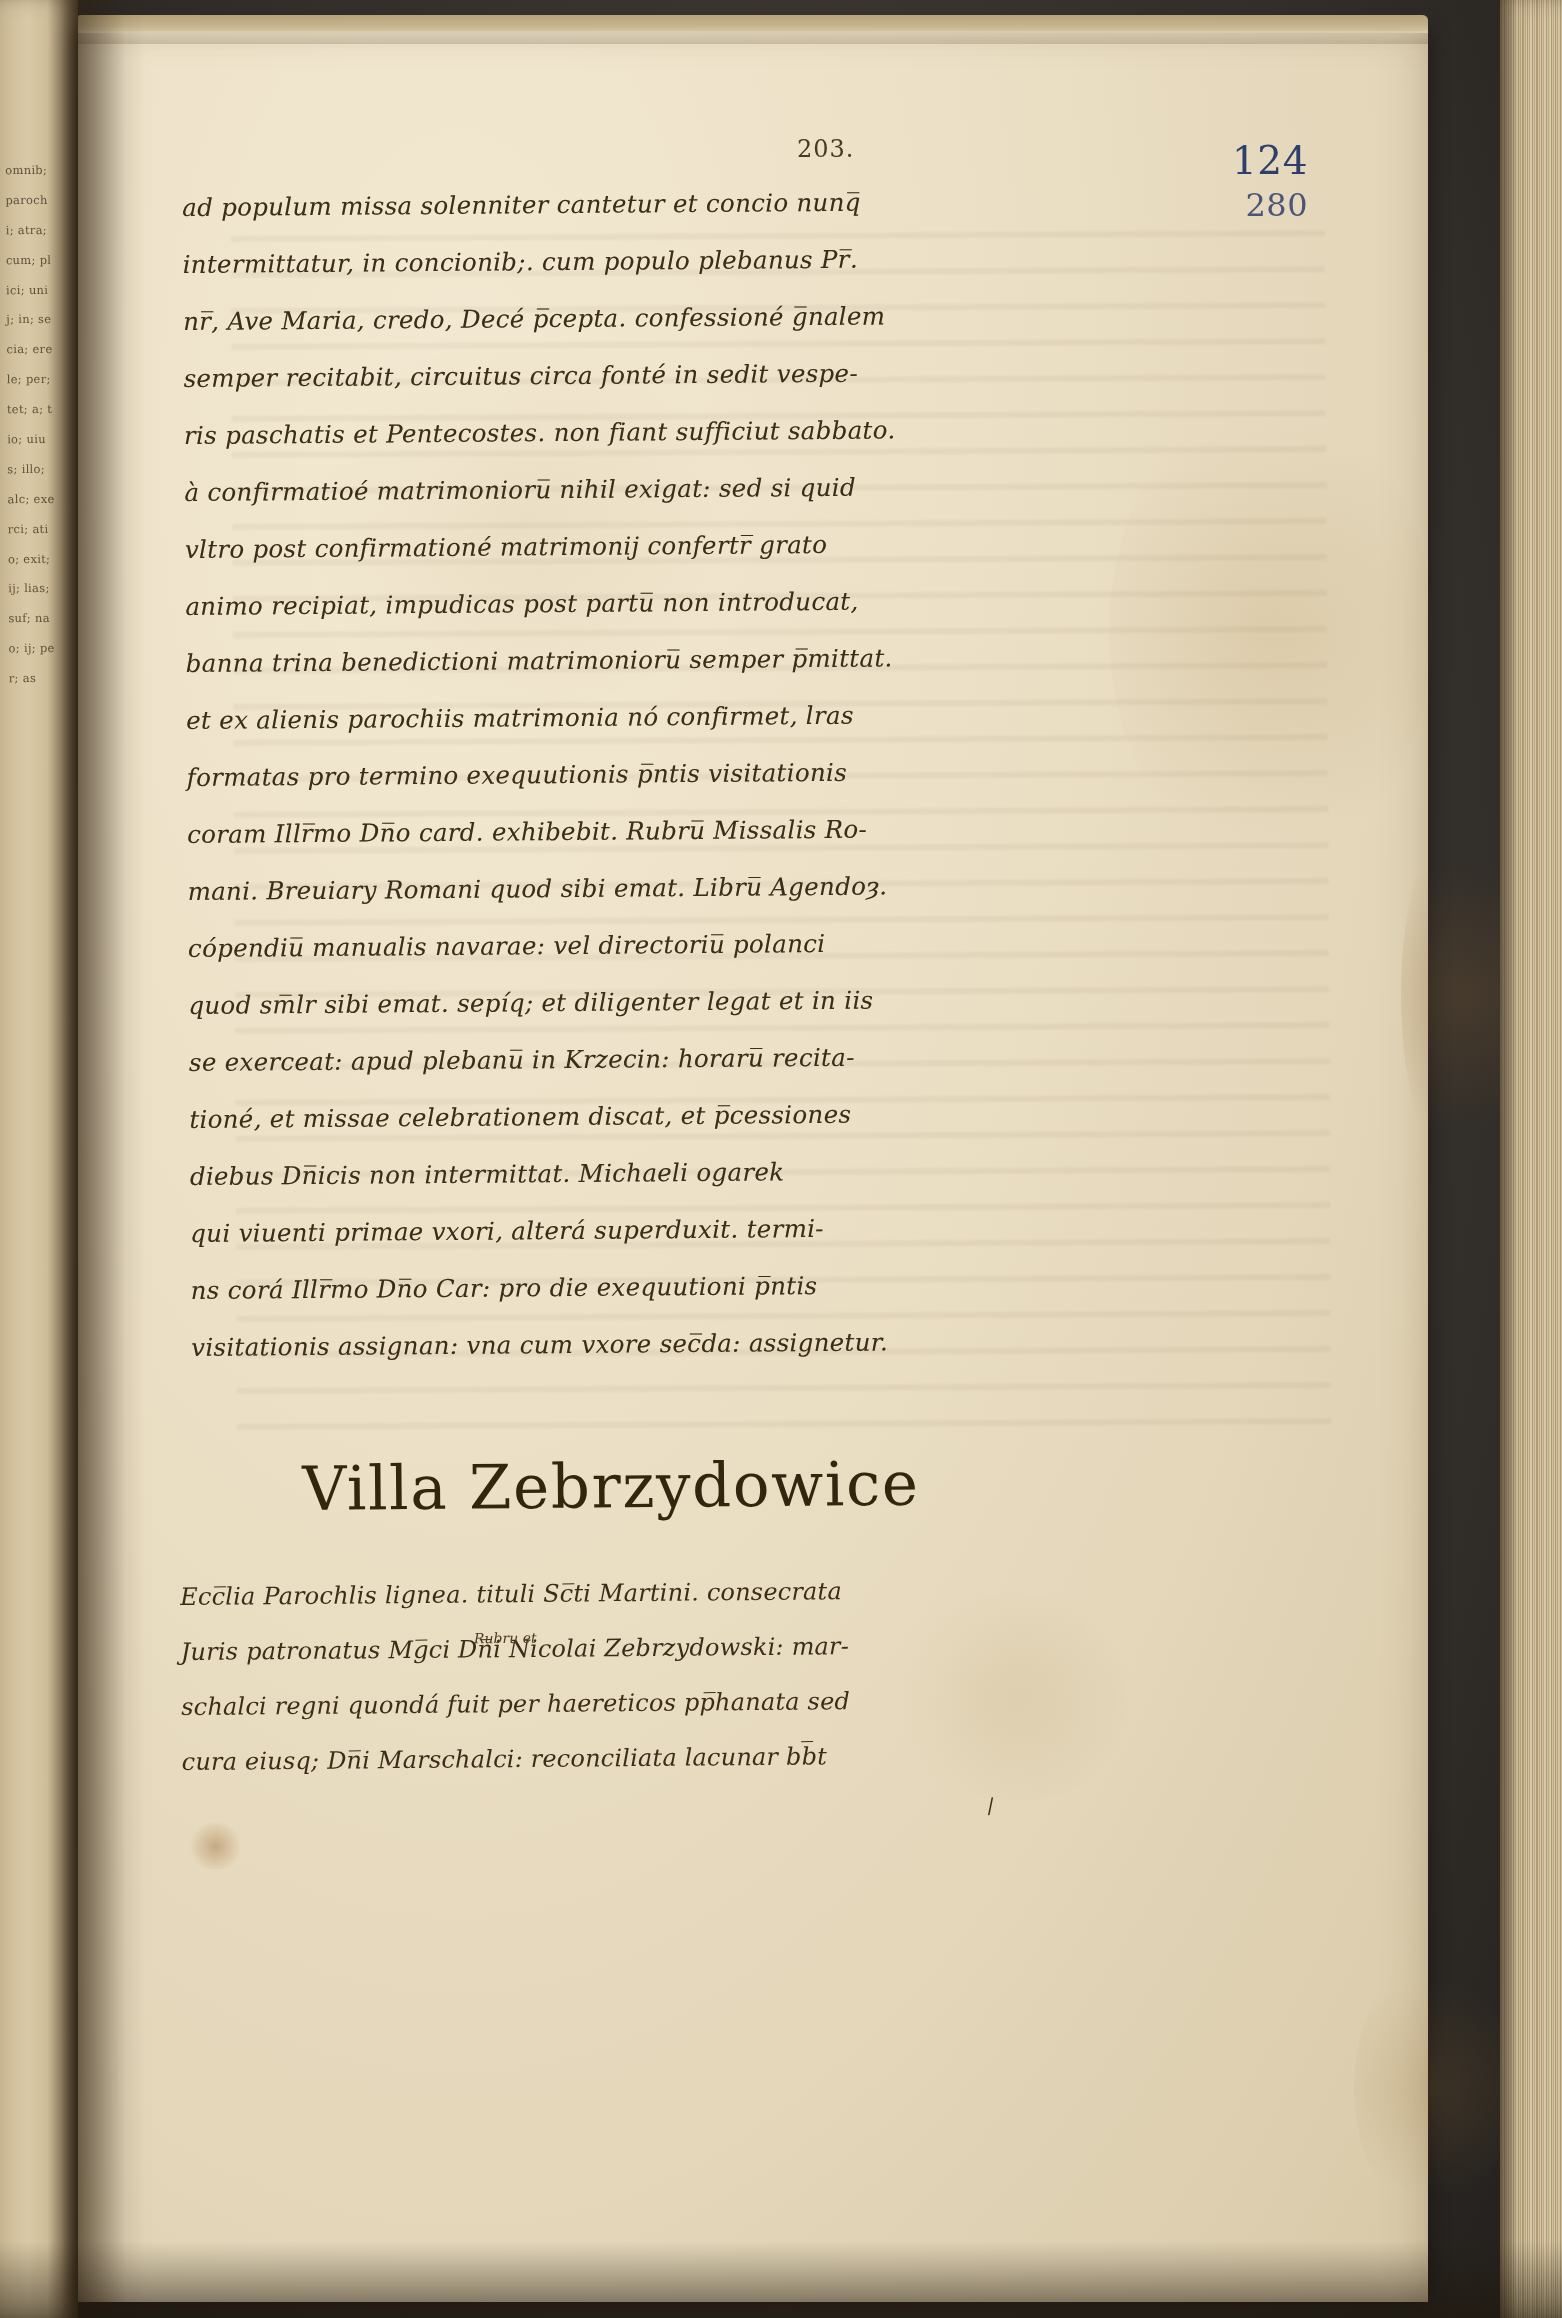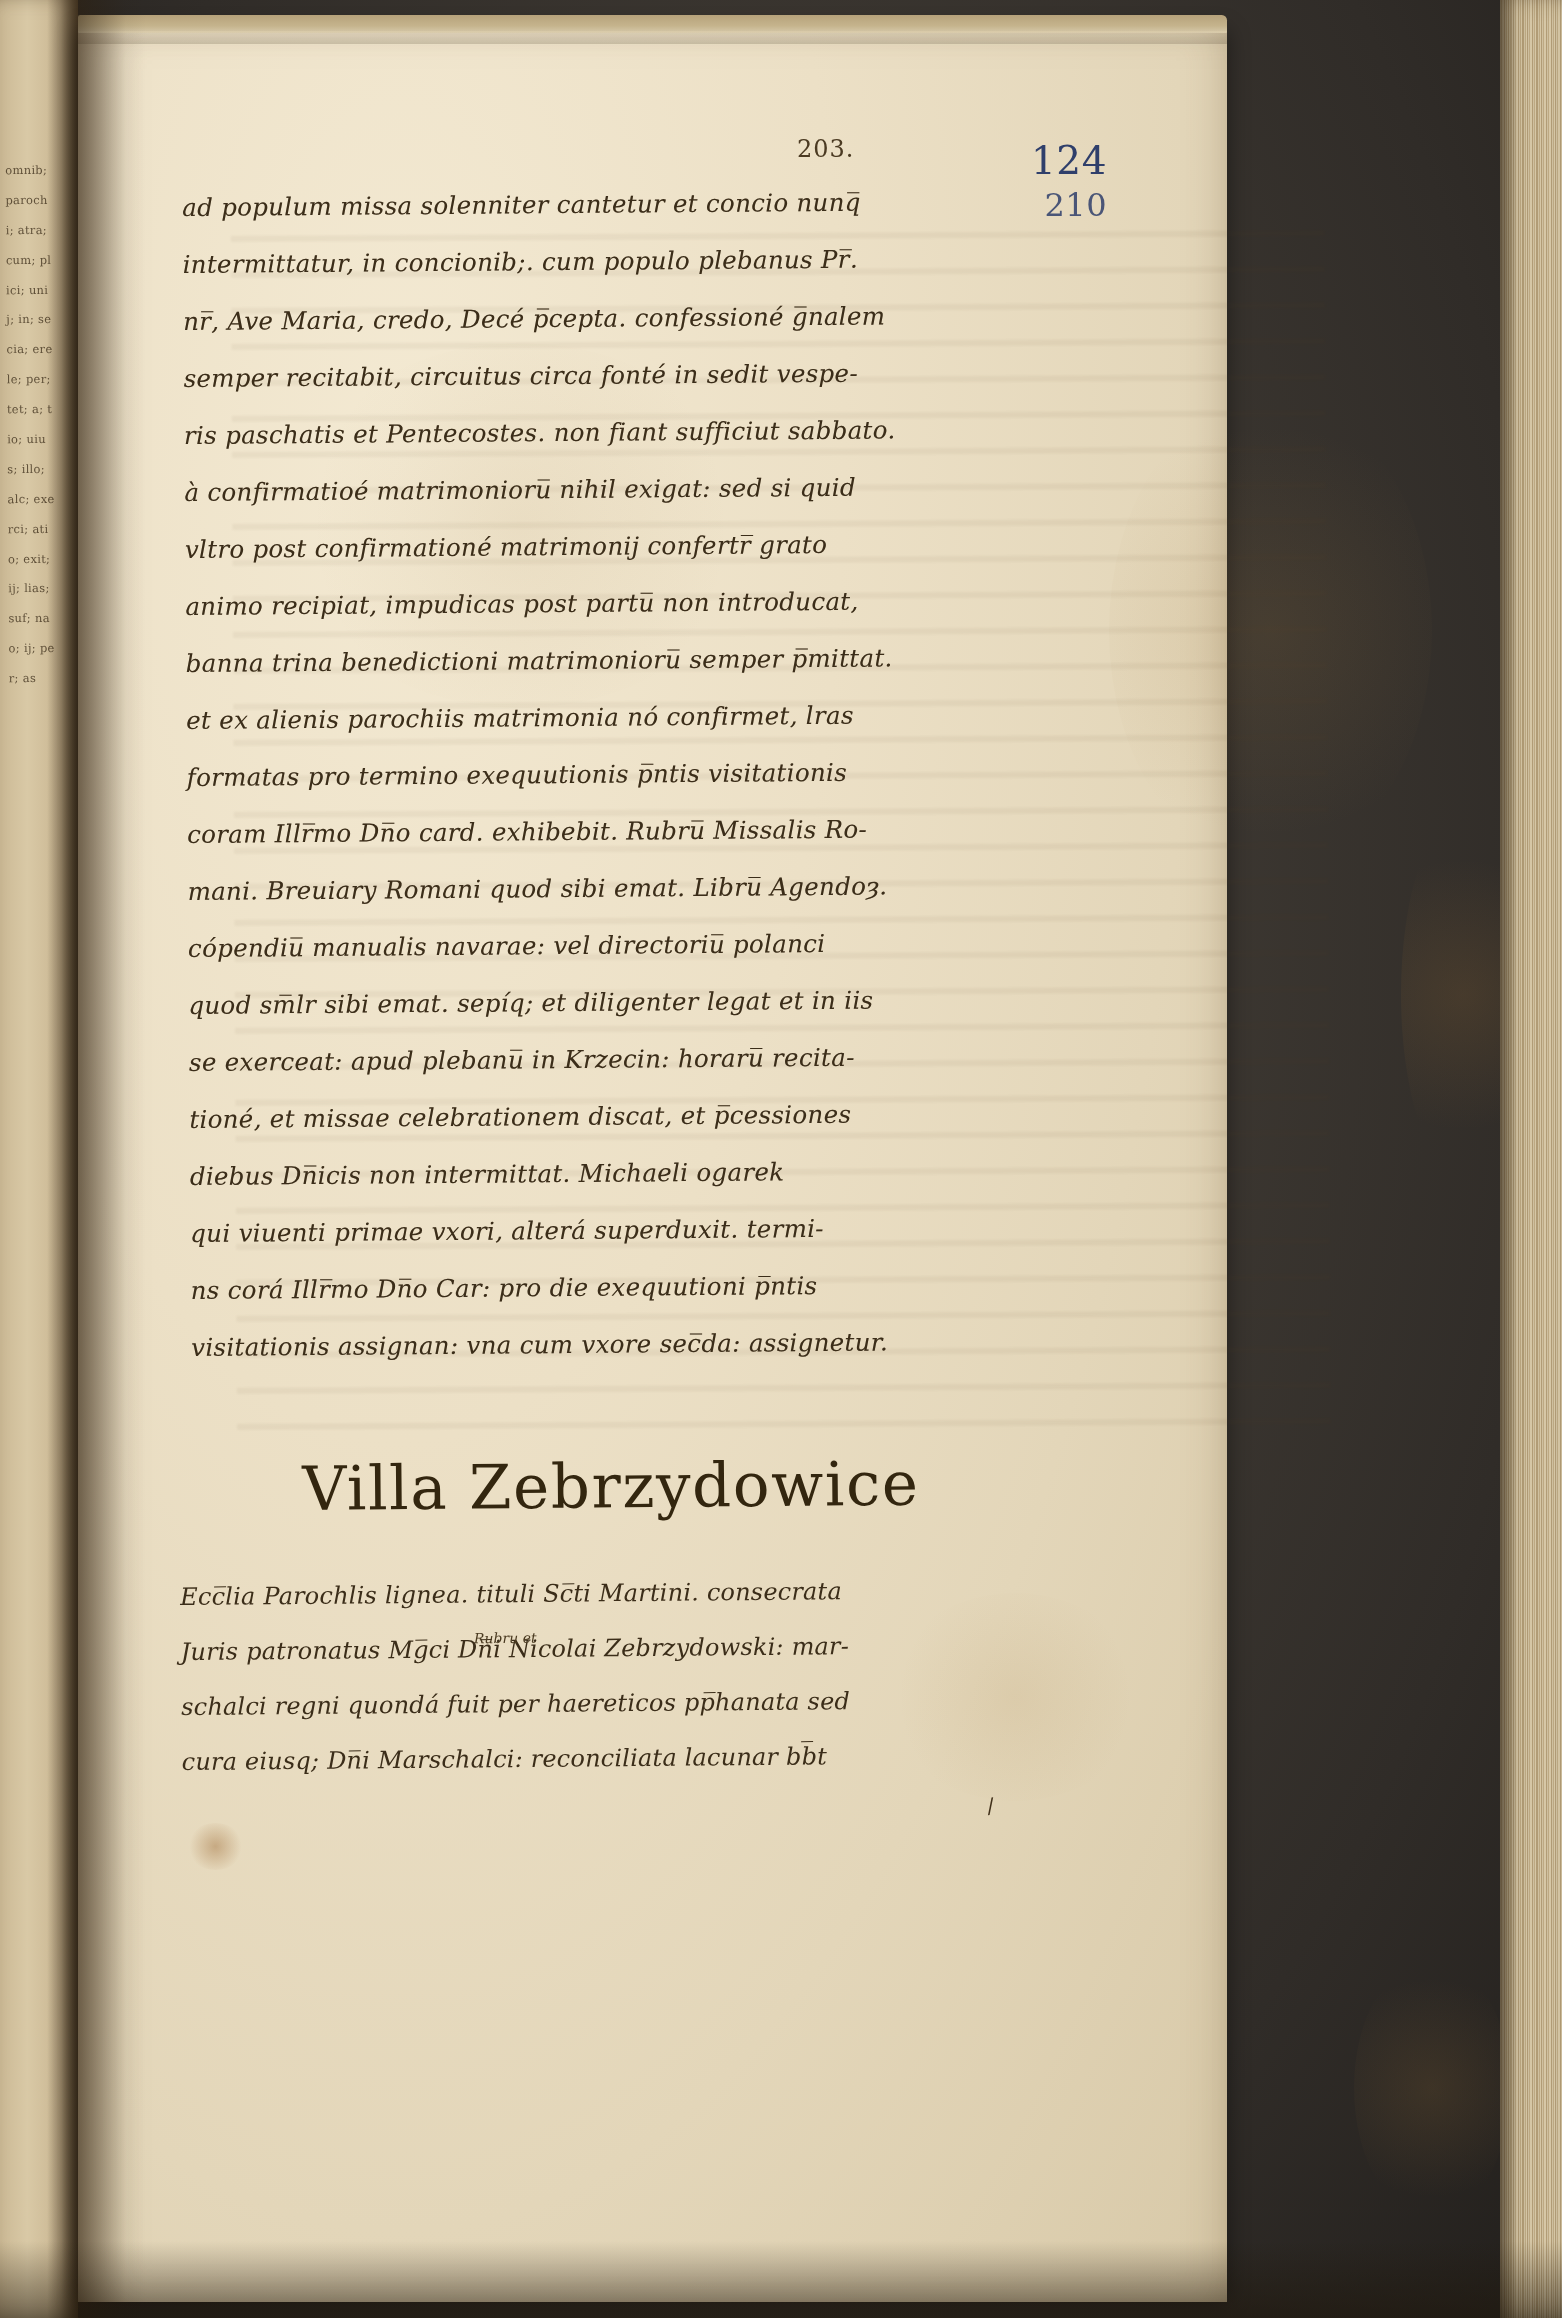--- a/index.html
+++ b/index.html
@@ -67,21 +67,21 @@
   }
   .right-block .tip {
     position: absolute; inset: 0;
     background: linear-gradient(90deg, rgba(40,30,16,0.45) 0%, rgba(40,30,16,0) 28%);
   }
 
   
   .page-leaf {
     position: absolute;
     left: 78px; top: 31px;
-    width: 1149px; height: 2271px;
+    width: 1350px; height: 2271px;
     background:
       radial-gradient(ellipse at 28% 18%, #f3e9d2 0%, #ece0c6 38%, #e3d6b9 68%, #d8c9a8 100%);
     box-shadow:
       inset 36px 0 57px -31px rgba(95,70,38,0.55),
       inset -21px 0 47px -26px rgba(95,70,38,0.35),
       0 0 21px rgba(0,0,0,0.45);
   }
   
   .page-leaf .top-edge {
     position: absolute;
@@ -240,21 +240,21 @@
     <div class="stain s2"></div>
     <div class="stain s3"></div>
     <div class="stain s4"></div>
     <div class="stain s5"></div>
     <div class="stain s6"></div>
 
     <div class="folio-center">203.</div>
 
     <div class="folio-right">
       <div class="fol-a">124</div>
-      <div class="fol-b">210</div>
+      <div class="fol-b">280</div>
     </div>
 
     <div class="body-text">
       <span class="ln">ad populum missa solenniter cantetur et concio nunq̅</span>
       <span class="ln">intermittatur, in concionib;. cum populo plebanus Pr̅.</span>
       <span class="ln">nr̅, Ave Maria, credo, Decé p̅cepta. confessioné g̅nalem</span>
       <span class="ln">semper recitabit, circuitus circa fonté in sedit vespe-</span>
       <span class="ln">ris paschatis et Pentecostes. non fiant sufficiut sabbato.</span>
       <span class="ln">à confirmatioé matrimonioru̅ nihil exigat: sed si quid</span>
       <span class="ln">vltro post confirmationé matrimonij confertr̅ grato</span>

